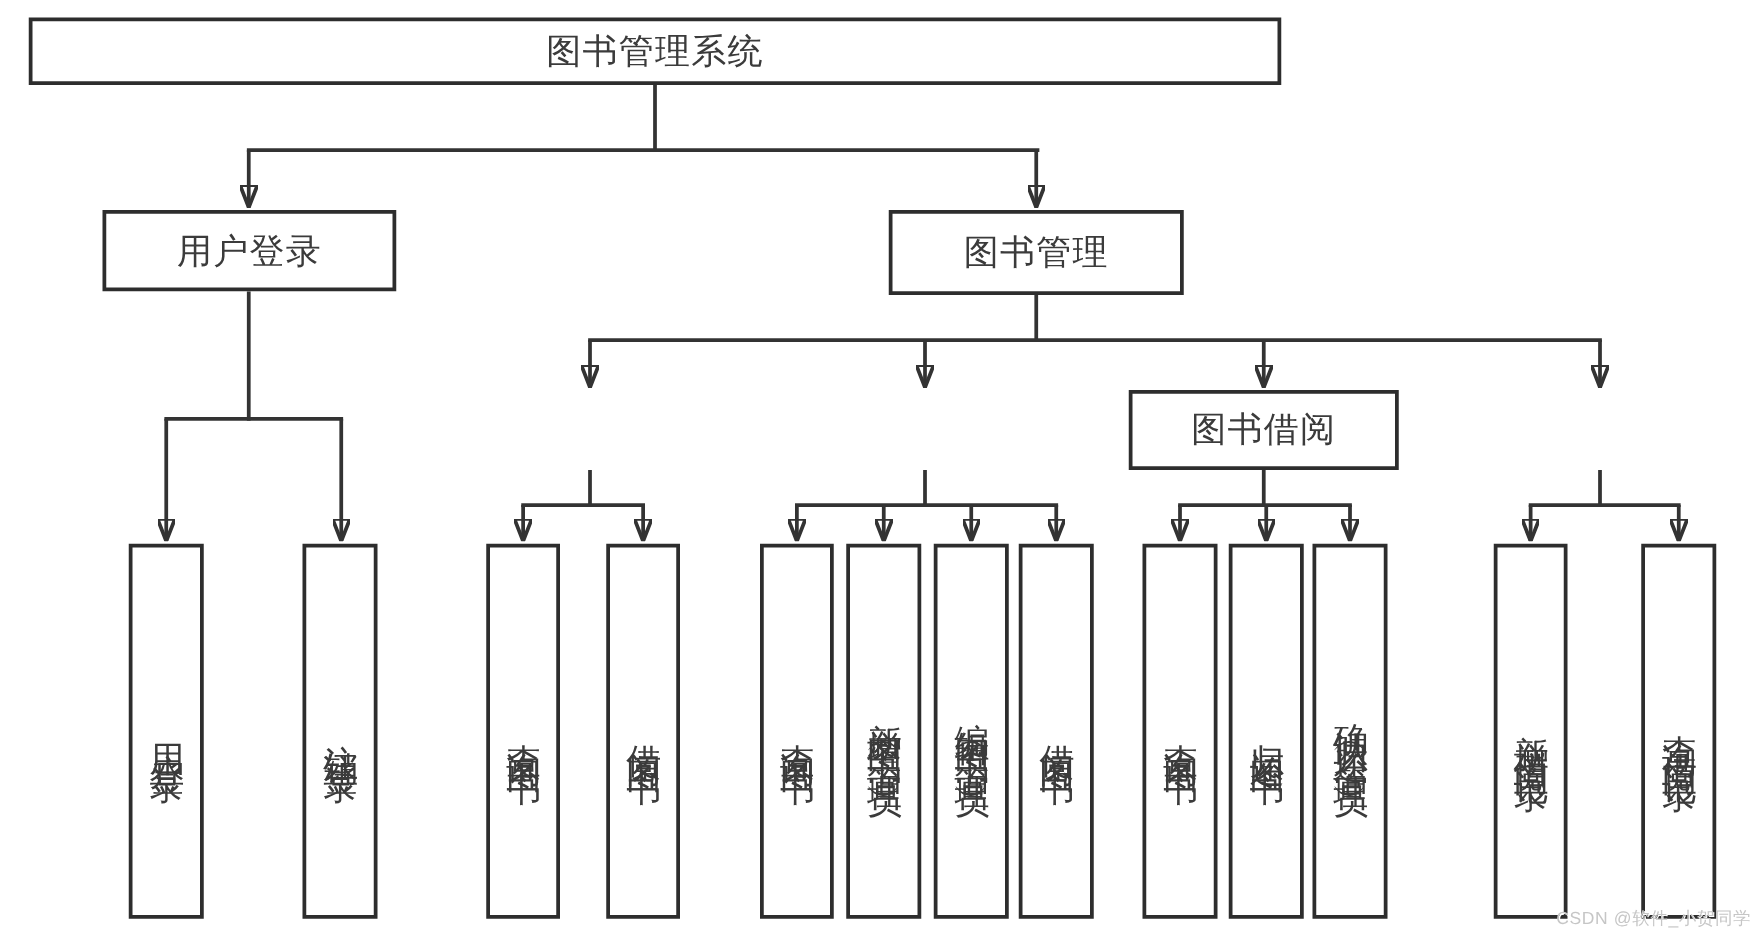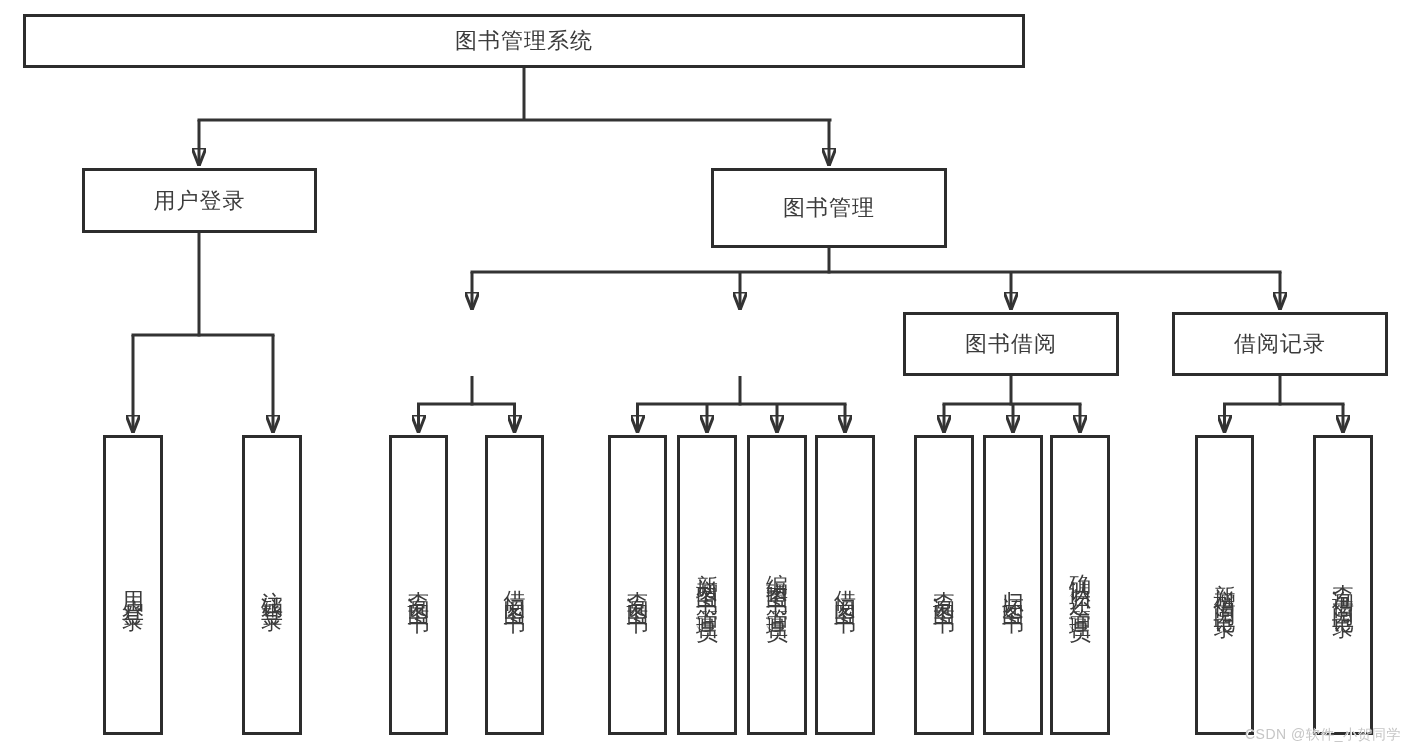--- a/index.html
+++ b/index.html
@@ -12,21 +12,21 @@
   html,body{margin:0;padding:0;background:var(--background);}
   .canvas{
     position:relative;width:1405px;height:747px;background:var(--background);
     font-family:"Liberation Sans", sans-serif;color:var(--text);overflow:hidden;
   }
   .connectors{position:absolute;left:0;top:0;width:1405px;height:747px;z-index:1;}
   .connectors path{stroke:var(--line);stroke-width:3;fill:none;}
   .node{
     position:absolute;box-sizing:border-box;border:3px solid var(--box_border);
     background:#ffffff;display:flex;align-items:center;justify-content:center;
-    z-index:2;font-size:22px;color:var(--text);
+    z-index:2;font-size:28px;color:var(--text);
   }
   .node.h{letter-spacing:1px;}
   .node.v{
     writing-mode:vertical-rl;text-orientation:mixed;
     letter-spacing:7px;line-height:1;padding-top:4px;
   }
   .watermark{
     position:absolute;right:4px;bottom:3px;z-index:3;
     font-size:14px;color:var(--watermark);letter-spacing:0.5px;
     text-shadow:1px 1px 0 #ffffff;
@@ -95,24 +95,23 @@
       <path d="M1280 376 L1280 405.5"></path>
       <path d="M1223 404 L1344.5 404"></path>
       <path d="M1224.5 404 L1224.5 433" marker-end="url(#ah)"></path>
       <path d="M1343 404 L1343 433" marker-end="url(#ah)"></path>
     </g>
   </svg>
 
   <div class="node h" style="left:23px;top:14px;width:1002px;height:54px">图书管理系统</div>
 
   <div class="node h" style="left:82px;top:168px;width:235px;height:65px">用户登录</div>
-  <div class="node h" style="left:711px;top:168px;width:236px;height:80px">图书管理</div>
+  <div class="node h" style="left:711px;top:168px;width:236px;height:68px">图书管理</div>
 
   <div class="node h" style="left:903px;top:312px;width:216px;height:64px">图书借阅</div>
-  <div class="node h" style="left:1172px;top:312px;width:216px;height:64px">借阅记录</div>
 
   <div class="node v" style="left:103px;top:435px;width:60px;height:300px">用户登录</div>
   <div class="node v" style="left:242px;top:435px;width:60px;height:300px">注销登录</div>
 
   <div class="node v" style="left:389px;top:435px;width:59px;height:300px">查询图书</div>
   <div class="node v" style="left:485px;top:435px;width:59px;height:300px">借阅图书</div>
 
   <div class="node v" style="left:608px;top:435px;width:59px;height:300px">查询图书</div>
   <div class="node v" style="left:677px;top:435px;width:60px;height:300px">新增图书（管理员）</div>
   <div class="node v" style="left:747px;top:435px;width:60px;height:300px">编辑图书（管理员）</div>

